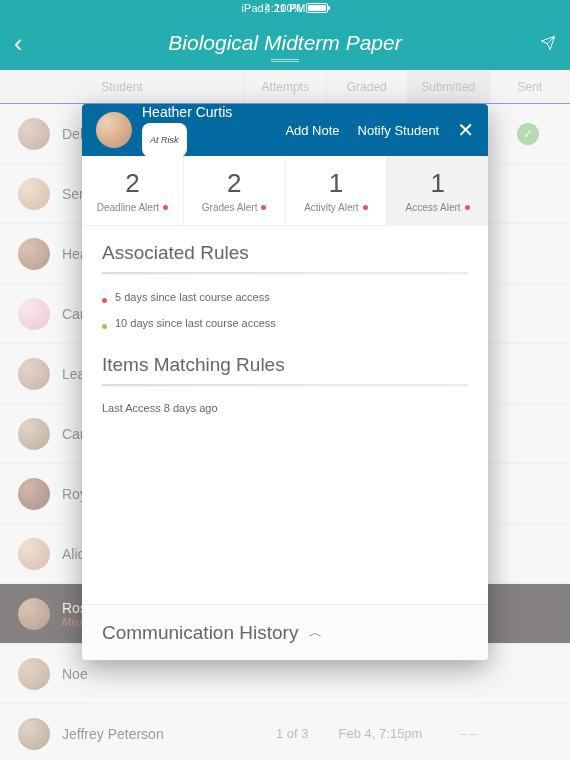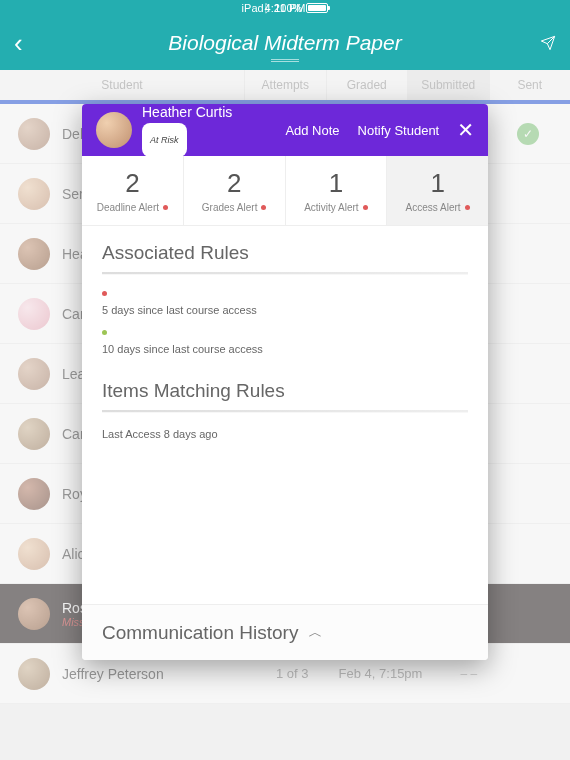--- a/index.html
+++ b/index.html
@@ -7,60 +7,60 @@
   .status-bar { height: 16px; background: #24aeb0; color: #fff; font-size: 11px; display: flex; align-items: center; padding: 0 10px; justify-content: center; }
   .status-bar .center { position: absolute; left: 50%; transform: translateX(-50%); }
   .status-bar .right { display: flex; align-items: center; gap: 4px; }
   .nav-bar { height: 54px; background: #24aeb0; color: #fff; display: flex; align-items: center; padding: 0 14px; position: relative; }
   .nav-bar .back { font-size: 26px; font-weight: 200; }
   .nav-bar .title { position: absolute; left: 50%; transform: translateX(-50%); font-size: 21px; font-weight: 300; font-style: italic; }
   .nav-bar .title-sub { position: absolute; left: 50%; top: 42px; transform: translateX(-50%); width: 28px; height: 4px; }
   .nav-bar .title-sub::before, .nav-bar .title-sub::after { content:""; display:block; height:1px; background:#fff; opacity:0.6; margin:1px 0; }
   .nav-bar .send { position: absolute; right: 14px; display: flex; align-items: center; gap: 6px; font-size: 17px; font-weight: 300; }
   .send svg { width: 16px; height: 16px; }
-  .tabs { display: flex; height: 34px; background: #f9f9f9; border-bottom: 4px solid #1d4ed8; font-size: 12px; color: #999; align-items: stretch; }
+  .tabs { display: flex; height: 34px; background: #f9f9f9; border-bottom: 1px solid #1d4ed8; font-size: 12px; color: #999; align-items: stretch; }
   .tabs .tab { display: flex; align-items: center; justify-content: center; }
   .tabs .tab.student { flex: 0 0 245px; border-right: 1px solid #e8e8e8; }
   .tabs .tab.small { flex: 1; border-right: 1px solid #e8e8e8; }
   .tabs .tab.small:last-child { border-right: none; }
   .tabs .tab.active { background: #e8e8e8; }
   .list { background: #fff; }
   .row { display: flex; align-items: center; height: 60px; padding: 0 18px; border-bottom: 1px solid #eee; font-size: 14px; color: #444; }
   .row .avatar { width: 32px; height: 32px; border-radius: 50%; margin-right: 12px; flex-shrink:0; }
   .row .name { flex: 0 0 195px; font-weight: 500; }
   .row .attempts { flex: 1; text-align: center; color: #888; font-size: 13px; }
   .row .submitted { flex: 1.5; text-align: center; color: #888; font-size: 13px; }
   .row .graded { flex: 1; text-align: center; color: #aaa; font-size: 12px; }
   .row .sent { flex: 0 0 48px; text-align: center; }
   .row.selected { background: #1a1212; color: #fff; }
   .row.selected .sub { color: #c73a3a; font-size: 11px; font-style: italic; display:block; }
   .check { width: 22px; height: 22px; border-radius: 50%; background: #7cc576; display: inline-flex; align-items: center; justify-content: center; color: #fff; font-size: 12px; }
   .dimmer { position: absolute; left: 0; right: 0; top: 70px; bottom: 0; background: rgba(240,240,240,0.5); pointer-events: none; }
   
   .modal { position: absolute; left: 82px; top: 104px; width: 406px; height: 556px; background: #fff; border-radius: 4px; box-shadow: 0 8px 28px rgba(0,0,0,0.35); overflow: hidden; display: flex; flex-direction: column; }
-  .modal-header { background: #6d28d9; color: #fff; height: 52px; display: flex; align-items: center; padding: 0 14px; gap: 10px; }
+  .modal-header { background: #0369a1; color: #fff; height: 52px; display: flex; align-items: center; padding: 0 14px; gap: 10px; }
   .modal-header .avatar { width: 36px; height: 36px; border-radius: 50%; flex-shrink:0; }
   .modal-header .who { flex: 1; display: flex; flex-direction: column; gap: 3px; }
   .modal-header .who .nm { font-size: 14px; font-weight: 500; }
   .modal-header .who .badge { background: #fff; color: #444; font-size: 9px; font-style: italic; padding: 12px 8px; border-radius: 8px; width: fit-content; }
   .modal-header .actions { display: flex; gap: 18px; align-items: center; font-size: 13px; }
   .modal-header .close { font-size: 20px; font-weight: 300; }
   .alerts { display: flex; height: 70px; border-bottom: 1px solid #eee; }
   .alert-cell { flex: 1; border-right: 1px solid #eee; display: flex; flex-direction: column; align-items: center; justify-content: center; gap: 3px; }
   .alert-cell:last-child { border-right: none; }
   .alert-cell.active { background: #f2f2f2; }
   .alert-cell .num { font-size: 26px; font-weight: 200; color: #555; }
   .alert-cell .lbl { font-size: 10px; color: #888; display: flex; align-items: center; gap: 4px; }
   .dot { width: 5px; height: 5px; border-radius: 50%; display: inline-block; }
   .dot.red { background: #e05a5a; }
   .dot.green { background: #9dc555; }
   .modal-body { padding: 16px 20px; flex: 1; overflow: hidden; }
   .section-title { font-size: 19px; font-weight: 300; color: #666; margin-bottom: 8px; }
   .section-rule { height: 2px; background: linear-gradient(to right, #ddd, #eee); margin-bottom: 10px; box-shadow: 0 1px 0 rgba(0,0,0,0.03); }
-  .rule-item { font-size: 11px; color: #666; display: flex; align-items: flex-start; gap: 8px; padding: 7px 0; flex-direction: column; }
+  .rule-item { font-size: 11px; color: #666; display: flex; align-items: flex-end; gap: 8px; padding: 7px 0; }
   .match-item { font-size: 11px; color: #666; padding: 6px 0; }
   .comm { border-top: 1px solid #eee; background: #fcfcfc; height: 56px; display: flex; align-items: center; padding: 0 20px; gap: 10px; }
   .comm .ttl { font-size: 19px; font-weight: 300; color: #666; }
   .comm .chev { font-size: 14px; color: #888; }
   .avatar-bg { background: radial-gradient(circle at 30% 30%, #d8b8a0, #a07860); }
   .avatar-bg2 { background: radial-gradient(circle at 30% 30%, #f0d0b0, #c09070); }
   .avatar-bg3 { background: radial-gradient(circle at 30% 30%, #c89878, #805030); }
   .avatar-bg4 { background: radial-gradient(circle at 30% 30%, #b88068, #603828); }
   .avatar-bg5 { background: radial-gradient(circle at 30% 30%, #ffe0e8, #e8a0b0); }
   .avatar-bg6 { background: radial-gradient(circle at 30% 30%, #d0b898, #907050); }
@@ -169,20 +169,28 @@
     </div>
   <div class="row selected">
       <div class="avatar avatar-bg3"></div>
       <div class="name"><span>Ros</span><span class="sub">Miss</span></div>
       <div class="attempts"></div>
       <div class="submitted"></div>
       <div class="graded"></div>
       <div class="sent"></div>
     </div>
   <div class="row">
+      <div class="avatar avatar-bg"></div>
+      <div class="name">Noe</div>
+      <div class="attempts"></div>
+      <div class="submitted"></div>
+      <div class="graded"></div>
+      <div class="sent"></div>
+    </div>
+  <div class="row">
       <div class="avatar avatar-bg6"></div>
       <div class="name">Jeffrey Peterson</div>
       <div class="attempts">1 of 3</div>
       <div class="submitted">Feb 4, 7:15pm</div>
       <div class="graded">–  –</div>
       <div class="sent"></div>
     </div>
 
 </div>
 

